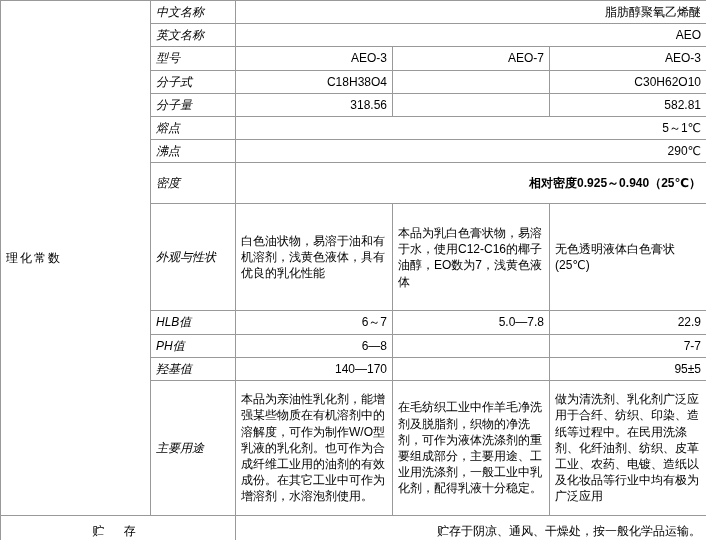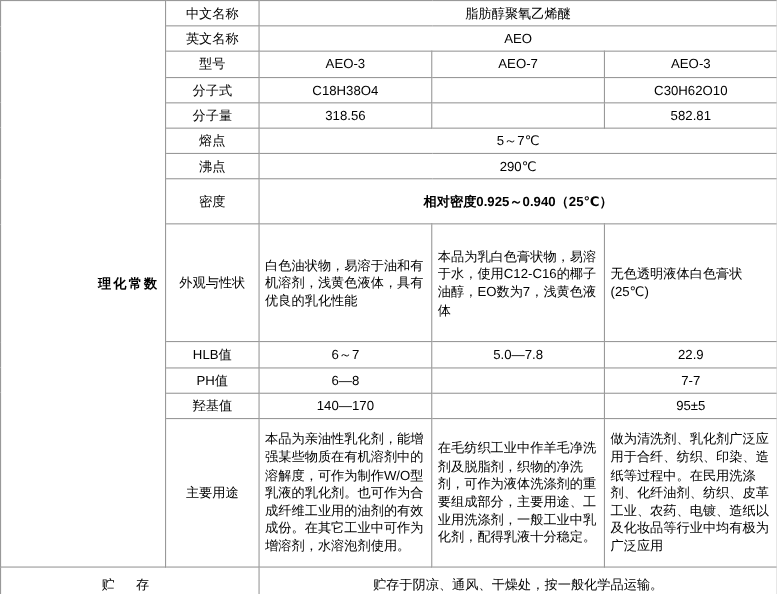--- a/index.html
+++ b/index.html
@@ -21,34 +21,33 @@
     table-layout: fixed;
   }
   table.spec td {
     border: 1px solid #999999;
     padding: 3px 5px;
     vertical-align: middle;
     font-size: 12px;
     line-height: 1.35;
   }
   td.label-cell {
-    text-align: center;
     white-space: nowrap;
+    font-style: italic;
   }
   td.group-cell {
-    text-align: right;
+    text-align: left;
     letter-spacing: 2px;
-    font-weight: bold;
   }
   td.val {
     text-align: left;
     vertical-align: top;
   }
   td.val-mid {
-    text-align: center;
+    text-align: right;
     vertical-align: middle;
   }
   .col-a { width: 150px; }
   .col-b { width: 85px; }
   .col-c { width: 157px; }
   .col-d { width: 157px; }
   .col-e { width: 157px; }
   .tall { height: 100px; }
   .tall2 { height: 128px; }
   .store-label {
@@ -90,21 +89,21 @@
       <td class="val-mid">C30H62O10</td>
     </tr>
     <tr>
       <td class="label-cell">分子量</td>
       <td class="val-mid">318.56</td>
       <td class="val-mid"></td>
       <td class="val-mid">582.81</td>
     </tr>
     <tr>
       <td class="label-cell">熔点</td>
-      <td class="val-mid" colspan="3">5～7℃</td>
+      <td class="val-mid" colspan="3">5～1℃</td>
     </tr>
     <tr>
       <td class="label-cell">沸点</td>
       <td class="val-mid" colspan="3">290℃</td>
     </tr>
     <tr>
       <td class="label-cell">密度</td>
       <td class="val-mid" colspan="3" style="height:34px;font-weight:bold;">相对密度0.925～0.940（25℃）</td>
     </tr>
     <tr>

